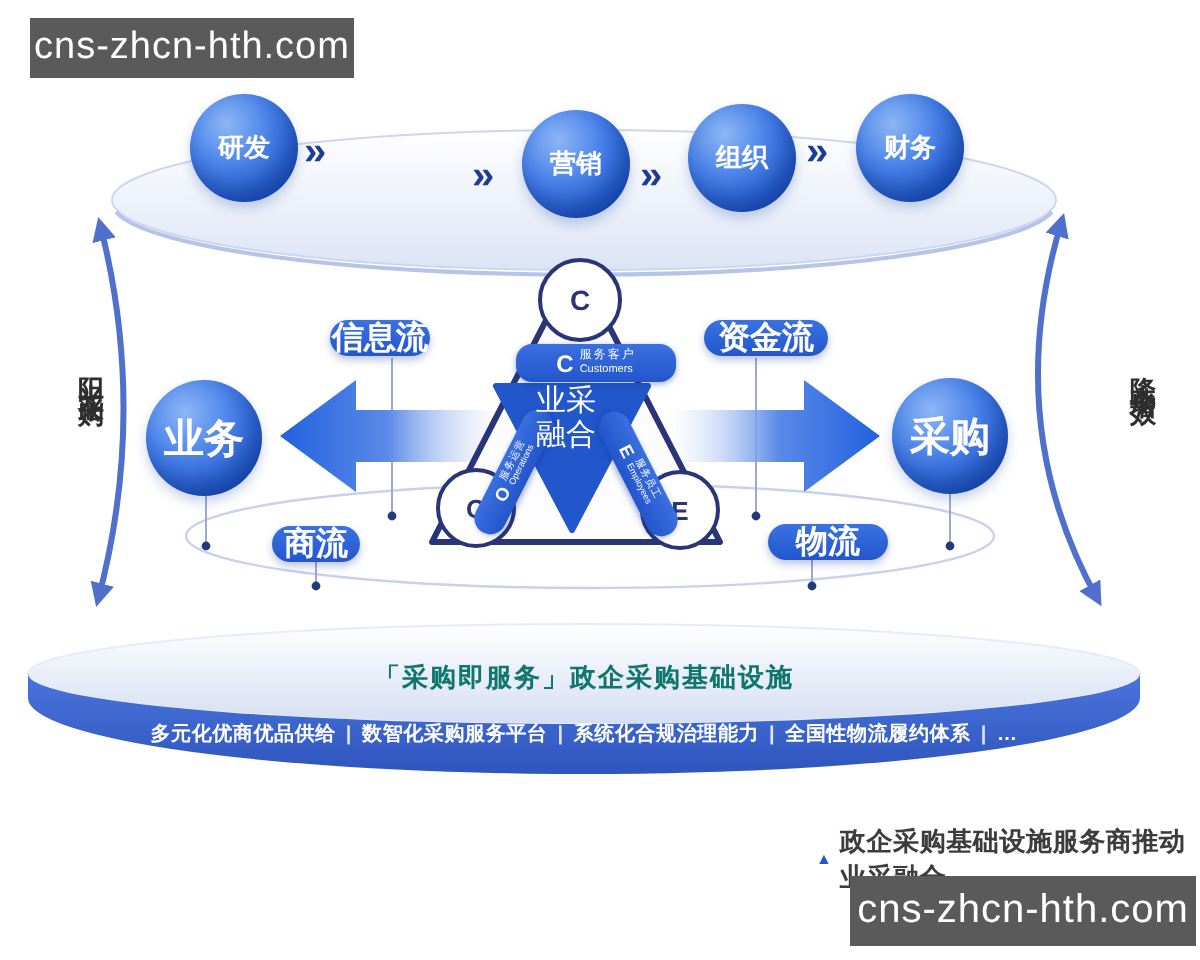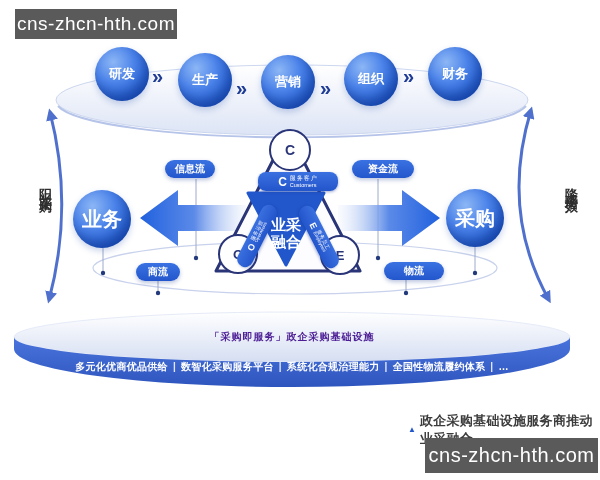--- a/index.html
+++ b/index.html
@@ -18,48 +18,48 @@
           box-shadow:inset -4px -7px 10px rgba(12,40,120,.35), 0 3px 6px rgba(40,80,170,.25);}
   .sphere.top{width:54px;height:54px;font-size:13px;}
   .sphere.side{width:58px;height:58px;font-size:20px;}
 
   .chevron{position:absolute;color:#1e3c96;font-size:20px;font-weight:800;line-height:1;}
 
   .pill{position:absolute;color:#fff;font-weight:700;display:flex;align-items:center;
         justify-content:center;border-radius:9px;
         background:linear-gradient(180deg,#3a72e2,#2356cc);
         box-shadow:0 2px 4px rgba(30,60,150,.3);}
-  .pill.flow{height:18px;font-size:10px;}
+  .pill.flow{height:18px;font-size:16px;}
 
   .corner-circle{position:absolute;border-radius:50%;background:#fff;border:2px solid #2a3578;
         color:#2a3578;font-weight:700;display:flex;align-items:center;justify-content:center;}
 
   .edge-pill{position:absolute;display:flex;align-items:center;justify-content:center;gap:3px;
         color:#fff;border-radius:8px;background:linear-gradient(180deg,#3a70e0,#2355cb);
         box-shadow:0 1px 3px rgba(20,50,140,.4);}
   .edge-pill .letter{font-weight:800;}
   .edge-pill .stack{display:flex;flex-direction:column;line-height:1.1;text-align:left;}
   .edge-pill.top-edge{left:258px;top:172px;width:80px;height:19px;}
   .edge-pill.top-edge .letter{font-size:12px;}
   .edge-pill.top-edge .cn{font-size:6px;letter-spacing:1px;}
   .edge-pill.top-edge .en{font-size:5.5px;}
   .edge-pill.left-edge{left:223px;top:228px;width:68px;height:16px;transform:rotate(-63deg);}
   .edge-pill.right-edge{left:285px;top:229px;width:68px;height:16px;transform:rotate(63deg);}
   .edge-pill.left-edge .letter,.edge-pill.right-edge .letter{font-size:9px;}
   .edge-pill.left-edge .cn,.edge-pill.right-edge .cn{font-size:5px;letter-spacing:.5px;}
   .edge-pill.left-edge .en,.edge-pill.right-edge .en{font-size:4.5px;}
 
-  .fusion{position:absolute;left:268px;top:216px;width:36px;color:#fff;font-weight:700;
-          font-size:15px;line-height:17px;text-align:center;word-break:break-all;}
+  .fusion{position:absolute;left:268px;top:192px;width:36px;color:#fff;font-weight:400;
+          font-size:15px;line-height:17px;word-break:break-all;}
 
   .vlabel{position:absolute;writing-mode:vertical-rl;font-size:13px;font-weight:600;color:#2e2e2e;
           letter-spacing:4px;}
 
   .plat-title{position:absolute;left:90px;top:330px;width:404px;text-align:center;
-          font-size:10px;font-weight:800;color:#4c1d95;letter-spacing:1px;}
+          font-size:13px;font-weight:800;color:#0f766e;letter-spacing:1px;}
   .rim-text{position:absolute;left:60px;top:360px;width:464px;text-align:center;color:#fff;
           font-size:10px;font-weight:600;letter-spacing:.3px;white-space:nowrap;}
   .rim-text .sep{opacity:.85;margin:0 5px;}
 
   .caption{position:absolute;left:408px;top:412px;display:flex;align-items:center;gap:4px;}
   .caption .marker{color:#2257cc;font-size:8px;line-height:1;}
   .caption .txt{font-size:13px;color:#3c3c3c;font-weight:600;letter-spacing:.3px;}
 </style>
 </head>
 <body>
@@ -126,21 +126,20 @@
     <path fill="url(#gradL)" d="M140,218 L178,190 L178,205 L246,205 L246,231 L178,231 L178,246 Z"></path>
     <path fill="url(#gradR)" d="M440,218 L402,190 L402,205 L338,205 L338,231 L402,231 L402,246 Z"></path>
 
     <path d="M288,131 L360,271 L216,271 Z" fill="#fdfdff" stroke="#2a3578" stroke-width="3" stroke-linejoin="round"></path>
     <path d="M248,193 L324,193 L286,265 Z" fill="#2257cc" stroke="#2257cc" stroke-width="3" stroke-linejoin="round"></path>
   </svg>
 
   <div class="watermark wm-tl">cns-zhcn-hth.com</div>
 
   <div class="sphere top" style="left:95px;top:47px;">研发</div>
-  <div class="sphere top" style="left:178px;top:53px;">生产</div>
   <div class="sphere top" style="left:261px;top:55px;">营销</div>
   <div class="sphere top" style="left:344px;top:52px;">组织</div>
   <div class="sphere top" style="left:428px;top:47px;">财务</div>
 
   <span class="chevron" style="left:152px;top:66px;">»</span>
   <span class="chevron" style="left:236px;top:78px;">»</span>
   <span class="chevron" style="left:320px;top:78px;">»</span>
   <span class="chevron" style="left:403px;top:66px;">»</span>
 
   <div class="vlabel" style="left:36px;top:178px;">阳光采购</div>

